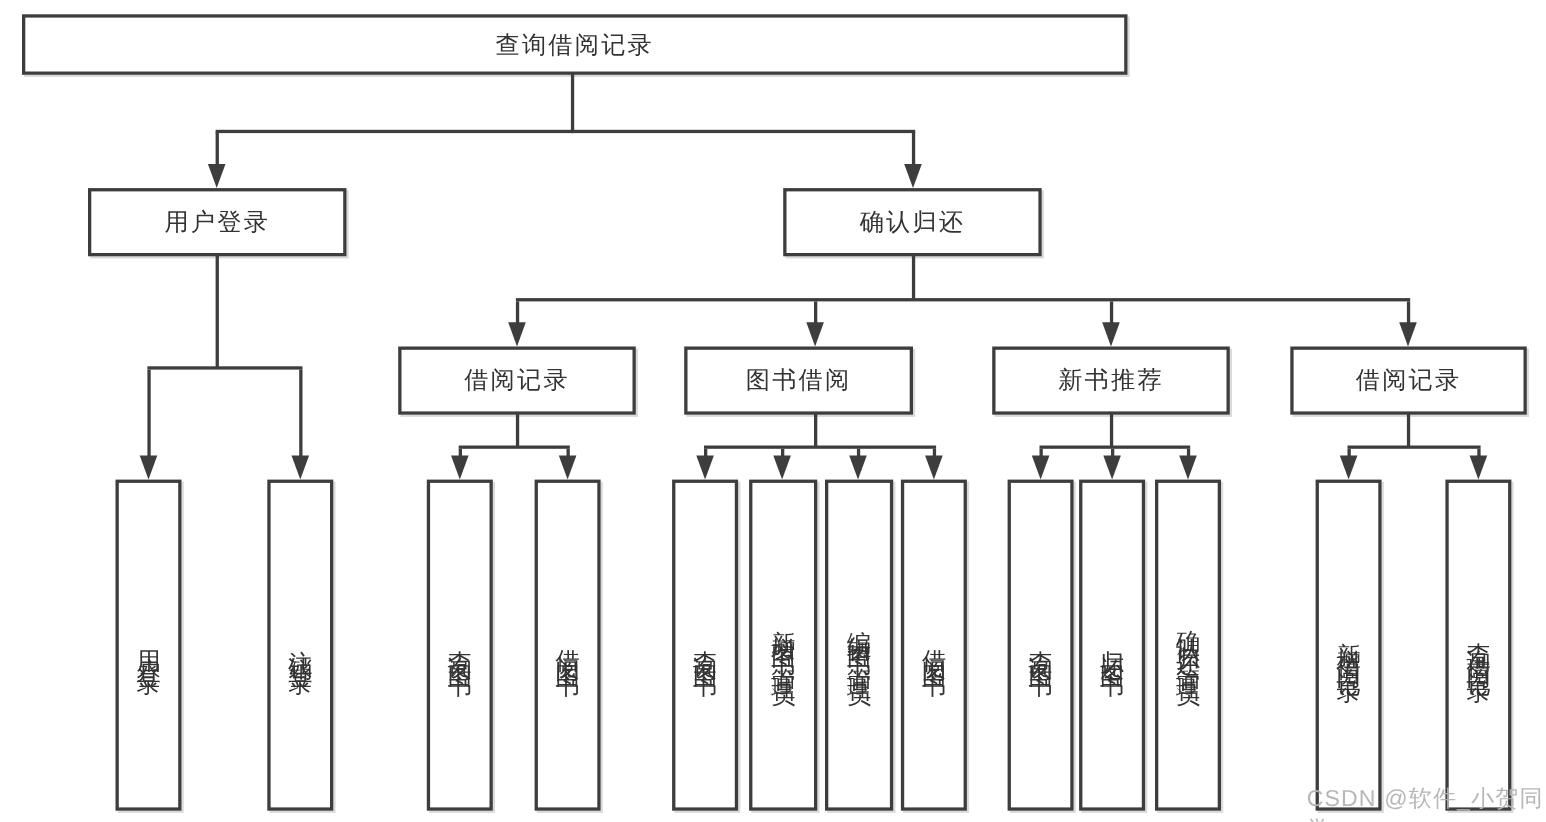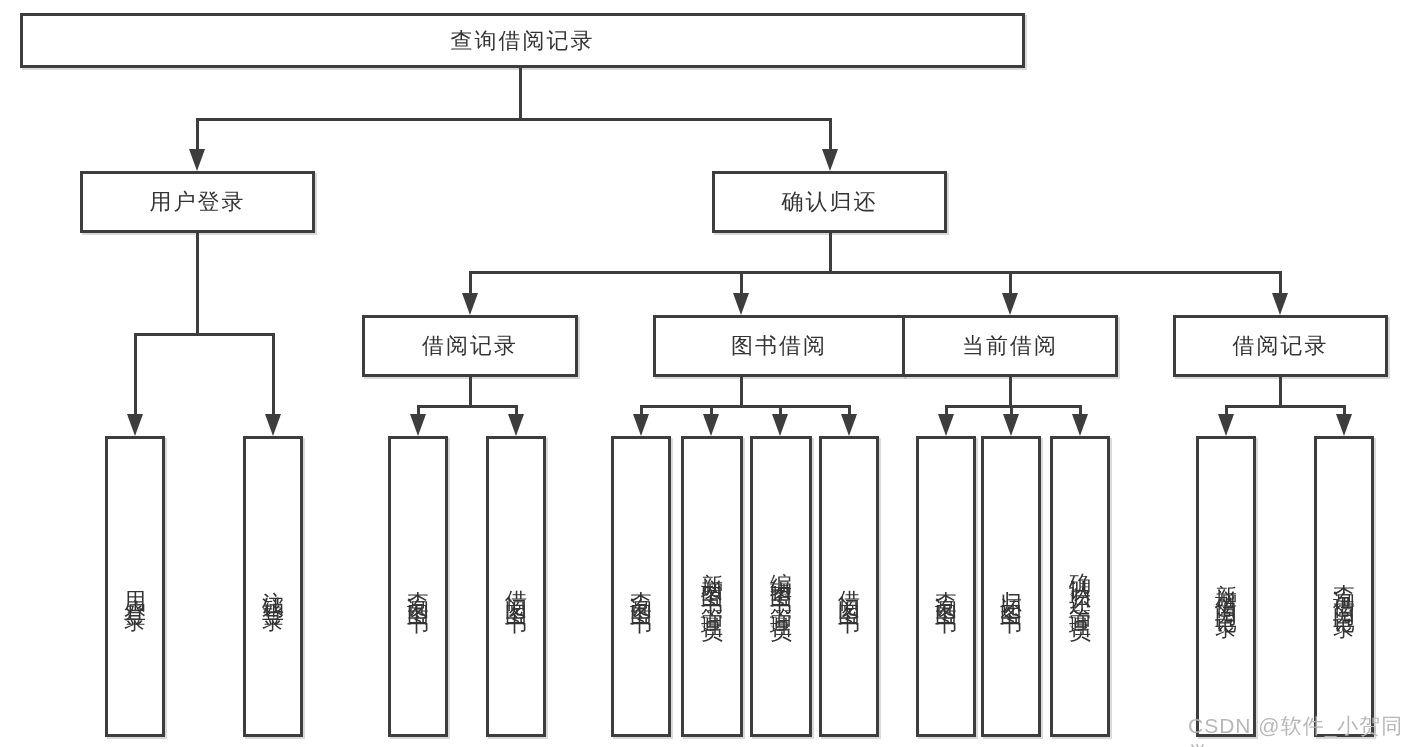--- a/index.html
+++ b/index.html
@@ -43,26 +43,26 @@
 </div>
 
 <div class="box hbox" style="left:712px;top:171px;width:235px;height:62px">
   <span>确认归还</span>
 </div>
 
 <div class="box hbox" style="left:362px;top:315px;width:216px;height:62px">
   <span>借阅记录</span>
 </div>
 
-<div class="box hbox" style="left:653px;top:315px;width:252px;height:62px">
+<div class="box hbox" style="left:622px;top:315px;width:208px;height:62px">
   <span>图书借阅</span>
 </div>
 
 <div class="box hbox" style="left:902px;top:315px;width:216px;height:62px">
-  <span>当前借阅</span>
+  <span>新书推荐</span>
 </div>
 
 <div class="box hbox" style="left:1173px;top:315px;width:215px;height:62px">
   <span>借阅记录</span>
 </div>
 
 <div class="box vbox" style="left:105px;top:436px;width:60px;height:301px">
   <span class="vtext">用户登录</span>
 </div>
 

